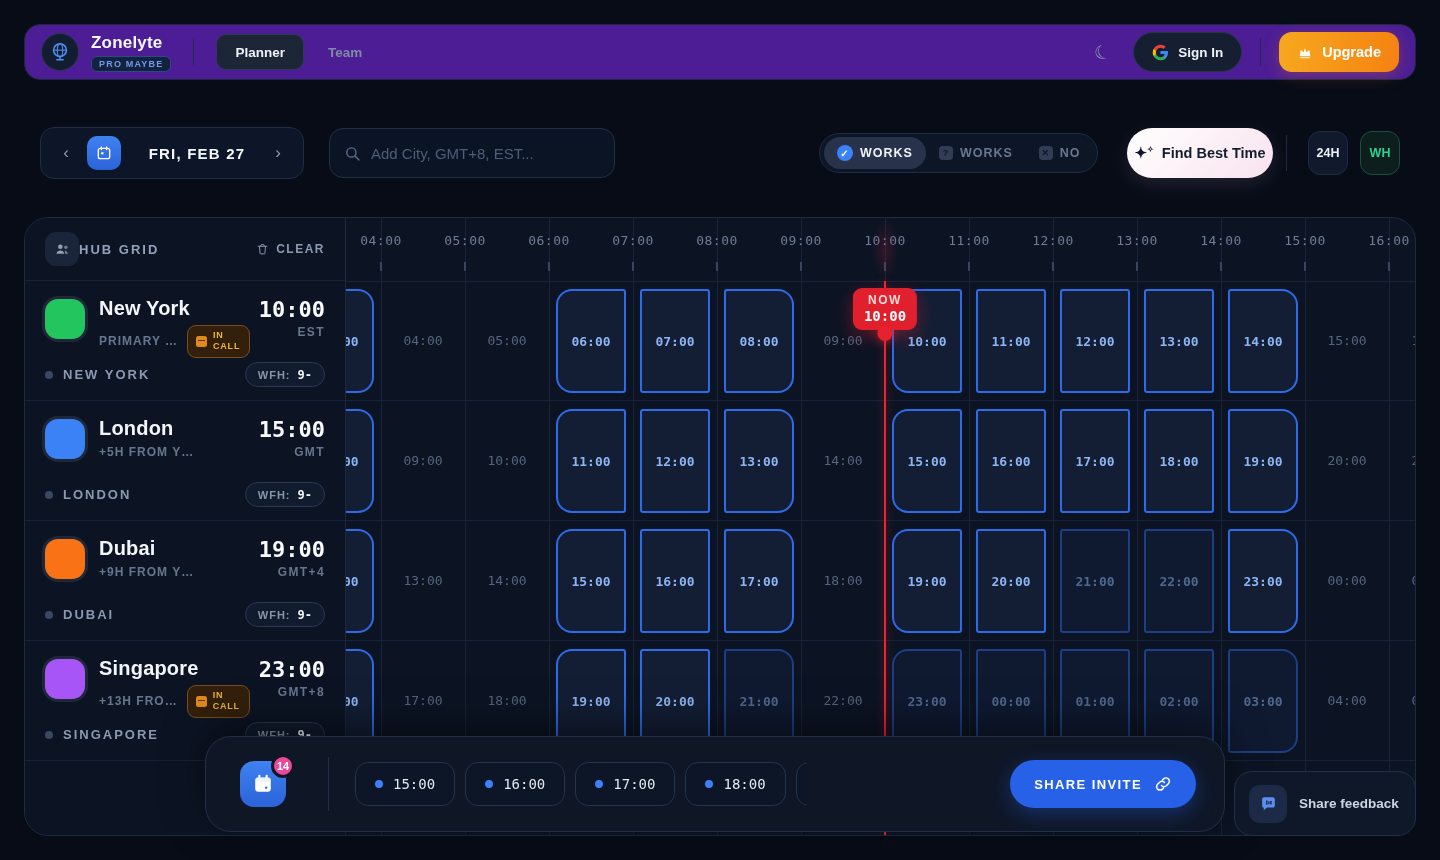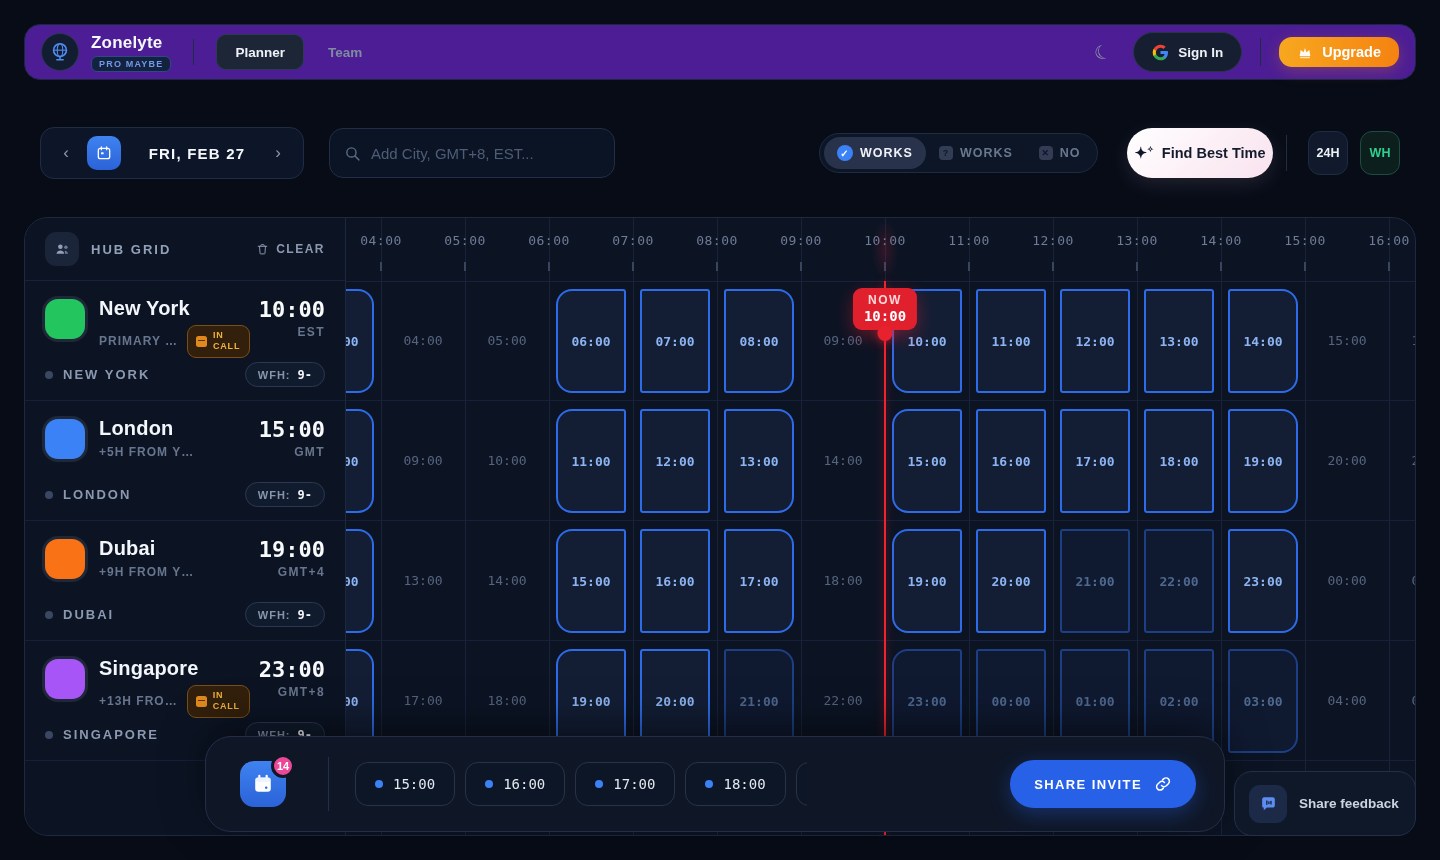--- a/index.html
+++ b/index.html
@@ -39,21 +39,21 @@
   .nav-link { margin-left:24px; color:#7e8ba1; font-size:13.5px; font-weight:600; cursor:pointer; }
   .appbar-spacer { flex:1; }
   .moon { font-size:19px; color:#8b93a5; margin-right:22px; cursor:pointer; transform:rotate(-18deg); }
   .signin-btn {
     height:40px; padding:0 18px; border-radius:20px; background:#151f31;
     border:1px solid #2a3447; display:flex; align-items:center; gap:9px;
     font-size:13.5px; font-weight:700; color:#eef2f8; cursor:pointer;
   }
   .vdiv2 { width:1px; height:28px; background:#212c44; margin:0 18px; }
   .upgrade-btn {
-    height:30px; padding:0 18px; border-radius:13px;
+    height:40px; padding:0 18px; border-radius:13px;
     background:linear-gradient(95deg,#f7a81f,#f58211);
     display:flex; align-items:center; gap:9px;
     font-size:14.5px; font-weight:800; color:#fff; cursor:pointer;
     box-shadow:0 4px 16px rgba(245,140,20,.25);
   }
 
   
   .toolbar { position:absolute; left:40px; top:127px; width:1360px; height:52px; }
   .date-nav {
     position:absolute; left:0; top:0; width:264px; height:52px;
@@ -124,21 +124,21 @@
     position:absolute; left:24px; top:217px; width:1392px; height:619px;
     background:#0c1424; border:1px solid #1f2940; border-radius:24px;
     overflow:hidden;
   }
   .sidebar {
     position:absolute; left:0; top:0; bottom:0; width:321px;
     border-right:1px solid #1c2740; background:#0c1424; z-index:5;
   }
   .sb-header {
     height:63px; border-bottom:1px solid #18223a;
-    display:flex; align-items:center; padding:0 20px; gap:12px;
+    display:flex; align-items:center; padding:0 20px; gap:0;
   }
   .sb-icon {
     width:34px; height:34px; border-radius:11px; background:#1a2539;
     display:flex; align-items:center; justify-content:center;
   }
   .sb-title { font-size:13px; font-weight:800; letter-spacing:2px; color:#93a1b8; flex:1; }
   .sb-clear {
     display:flex; align-items:center; gap:7px; cursor:pointer;
     font-size:12px; font-weight:800; letter-spacing:1.5px; color:#8b99b0;
   }

